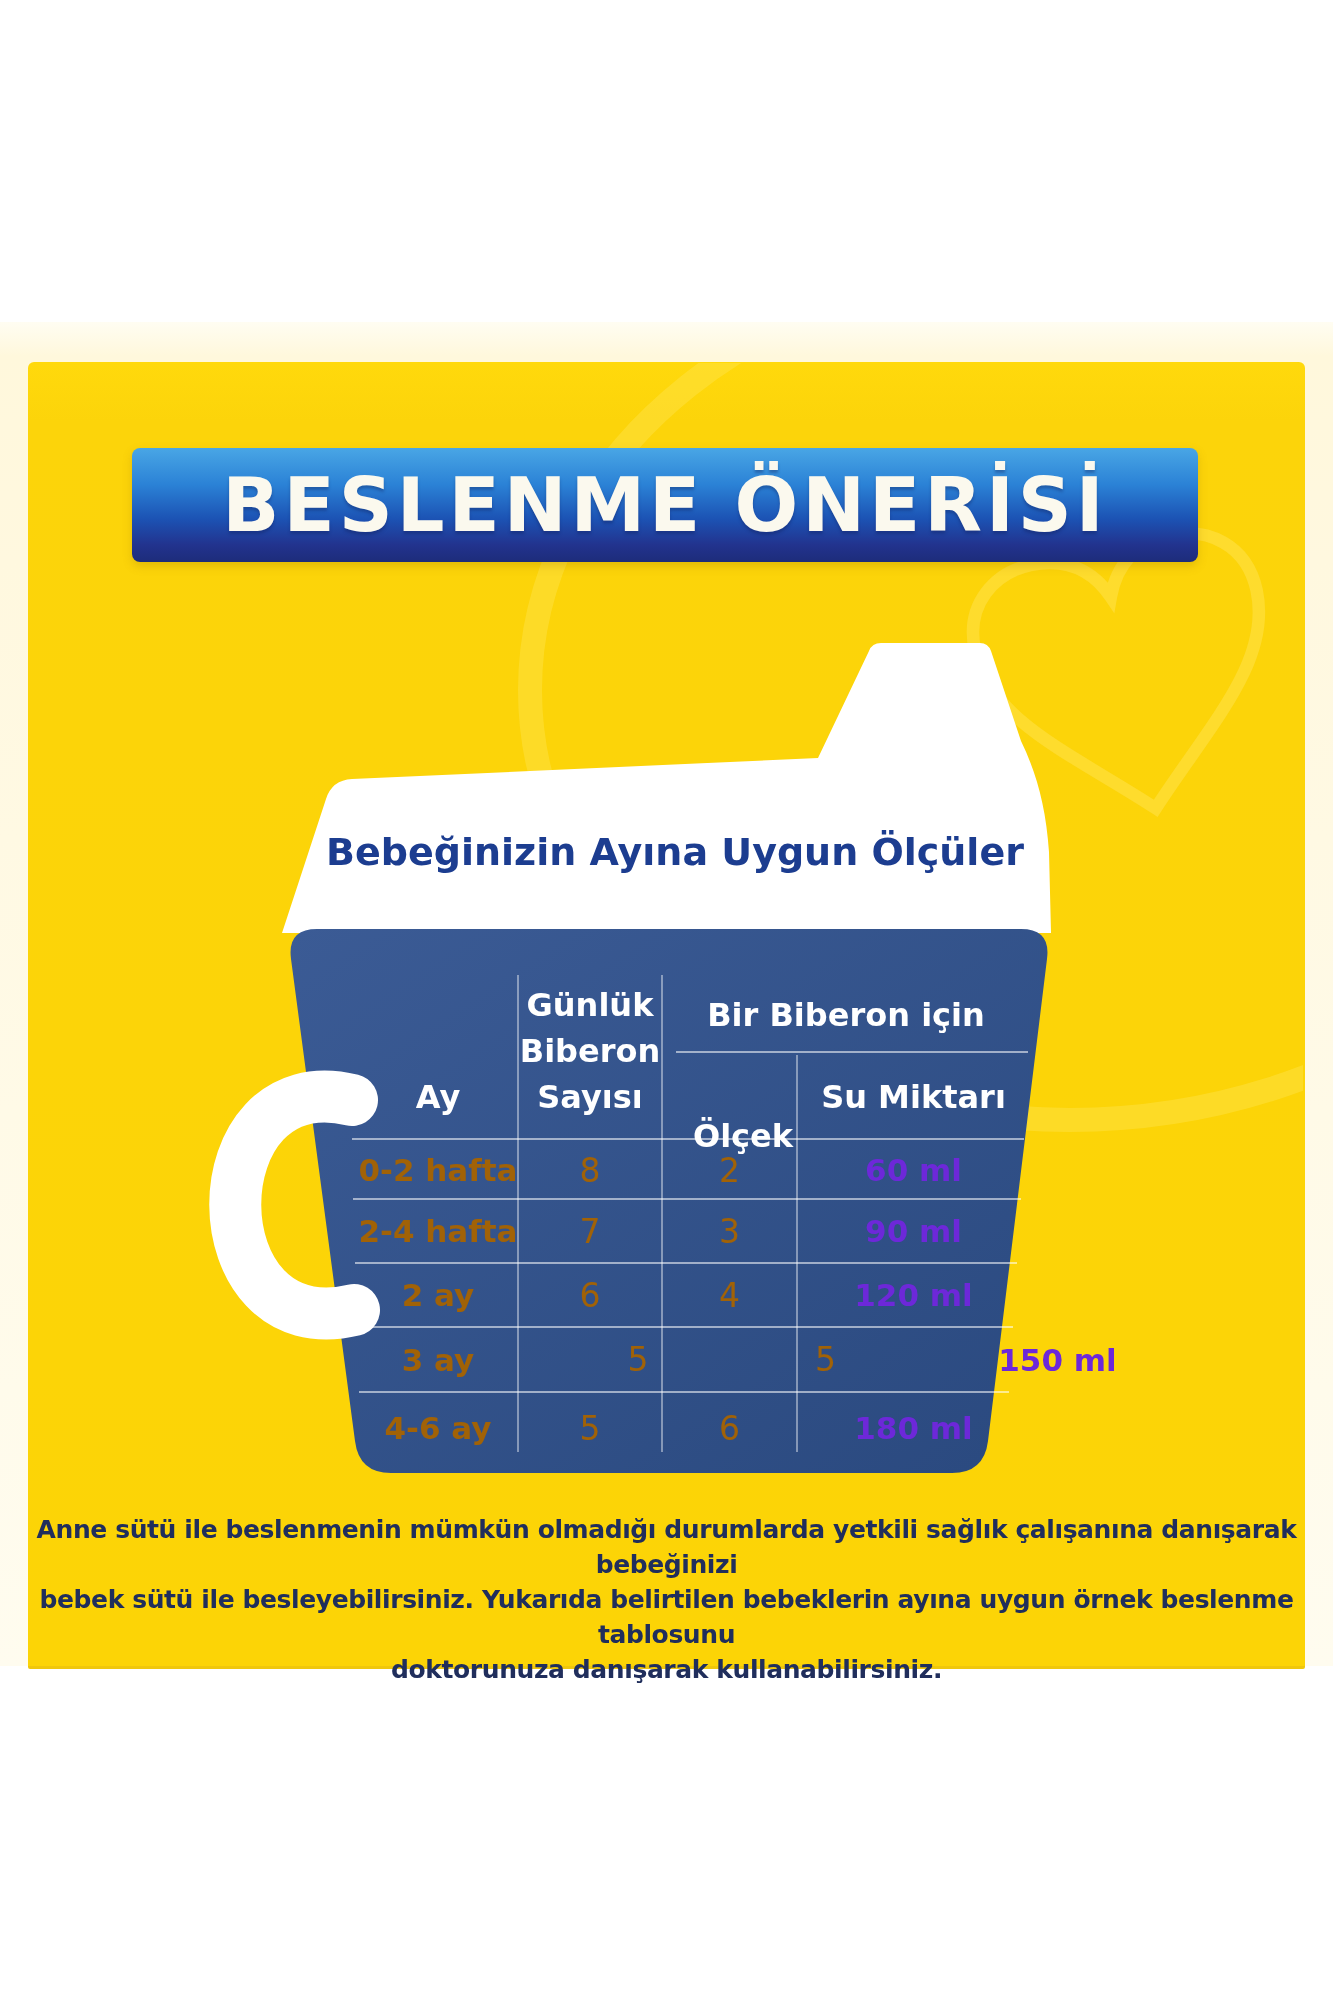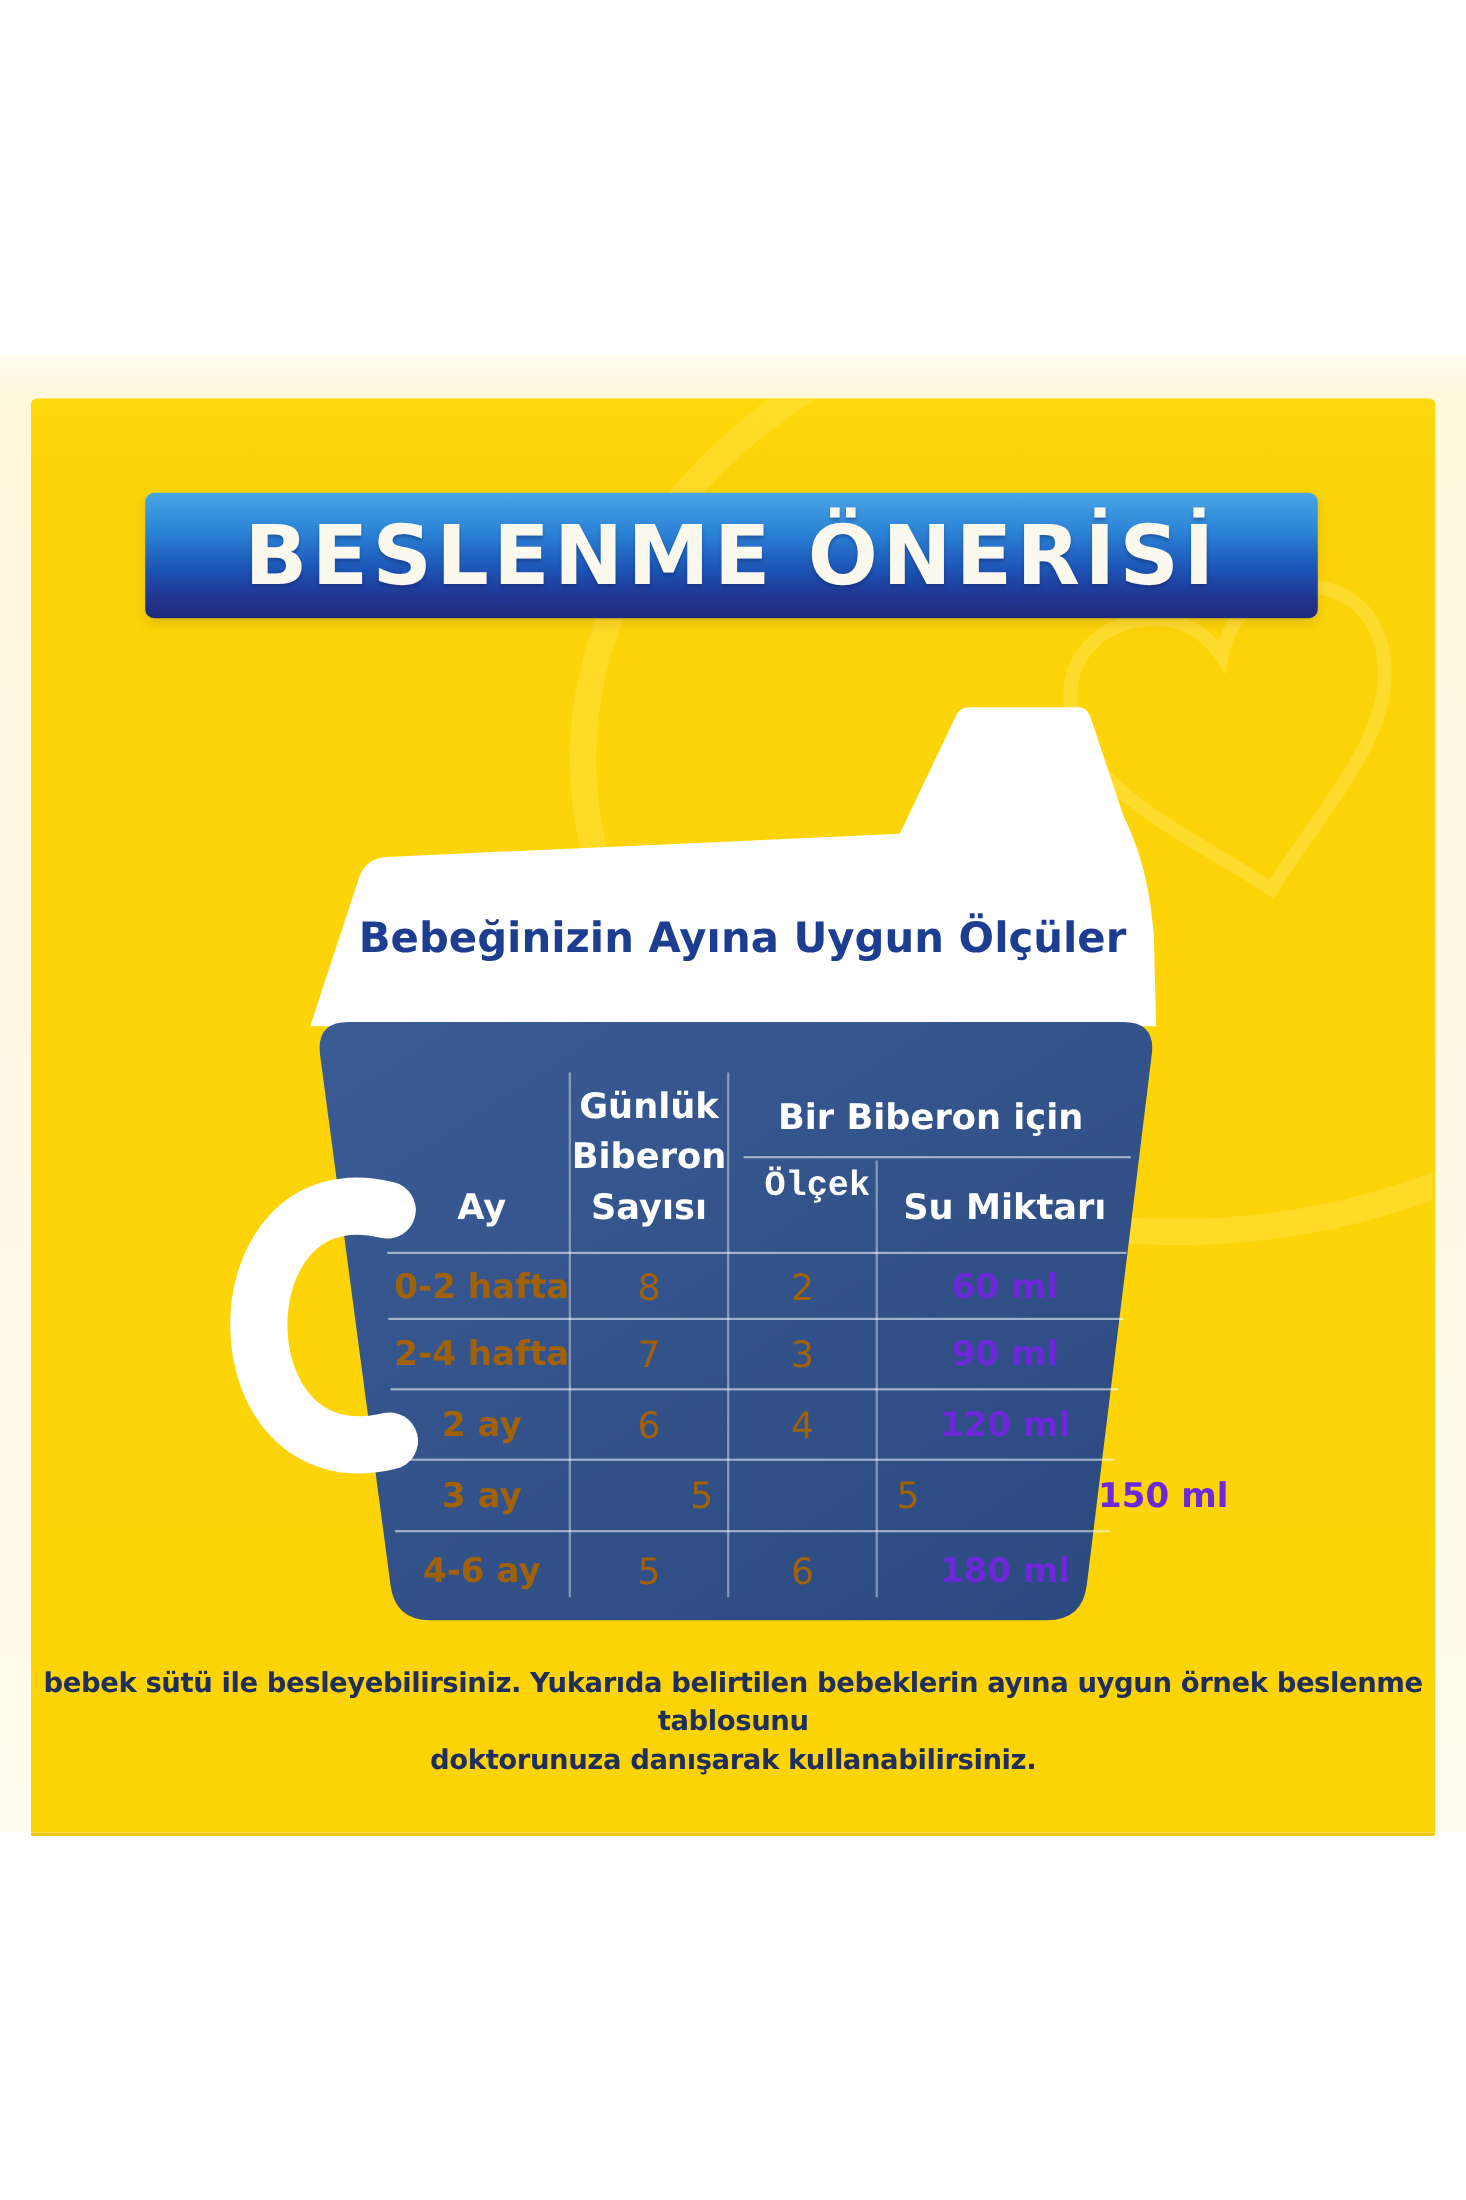--- a/index.html
+++ b/index.html
@@ -109,21 +109,21 @@
   <div class="abs hline" style="left:355px;top:1262px;width:662px;"></div>
   <div class="abs hline" style="left:357px;top:1326px;width:656px;"></div>
   <div class="abs hline" style="left:359px;top:1391px;width:650px;"></div>
   <div class="abs vline" style="left:517px;top:975px;height:477px;"></div>
   <div class="abs vline" style="left:661px;top:975px;height:477px;"></div>
   <div class="abs vline" style="left:796px;top:1055px;height:397px;"></div>
 
   <div class="abs th" style="left:358px;top:1075px;width:160px;height:44px;">Ay</div>
   <div class="abs th gunluk-head" style="left:518px;top:982px;width:144px;">Günlük Biberon Sayısı</div>
   <div class="abs th" style="left:662px;top:993px;width:368px;height:44px;">Bir Biberon için</div>
-  <div class="abs th" style="left:662px;top:1055px;width:162px;height:44px;font-family:Liberation Mono, monospace;">Ölçek</div>
+  <div class="abs th" style="left:662px;top:1114px;width:162px;height:44px;">Ölçek</div>
   <div class="abs th" style="left:797px;top:1075px;width:233px;height:44px;">Su Miktarı</div>
 
   <div class="abs row" style="left:358px;top:1141px;width:672px;height:58px;">
     <span class="cell ay">0-2 hafta</span>
     <span class="cell">8</span>
     <span class="cell">2</span>
     <span class="cell su">60 ml</span>
   </div>
   <div class="abs row" style="left:358px;top:1199px;width:672px;height:64px;">
     <span class="cell ay">2-4 hafta</span>
@@ -144,17 +144,18 @@
     <span class="cell su">150 ml</span>
   </div>
   <div class="abs row" style="left:358px;top:1392px;width:672px;height:72px;">
     <span class="cell ay">4-6 ay</span>
     <span class="cell">5</span>
     <span class="cell">6</span>
     <span class="cell su">180 ml</span>
   </div>
 
   <div class="abs footer">
+    <div>Anne sütü ile beslenmenin mümkün olmadığı durumlarda yetkili sağlık çalışanına danışarak bebeğinizi</div>
     <div>bebek sütü ile besleyebilirsiniz. Yukarıda belirtilen bebeklerin ayına uygun örnek beslenme tablosunu</div>
     <div>doktorunuza danışarak kullanabilirsiniz.</div>
   </div>
 
 </div>
 
 </body></html>

